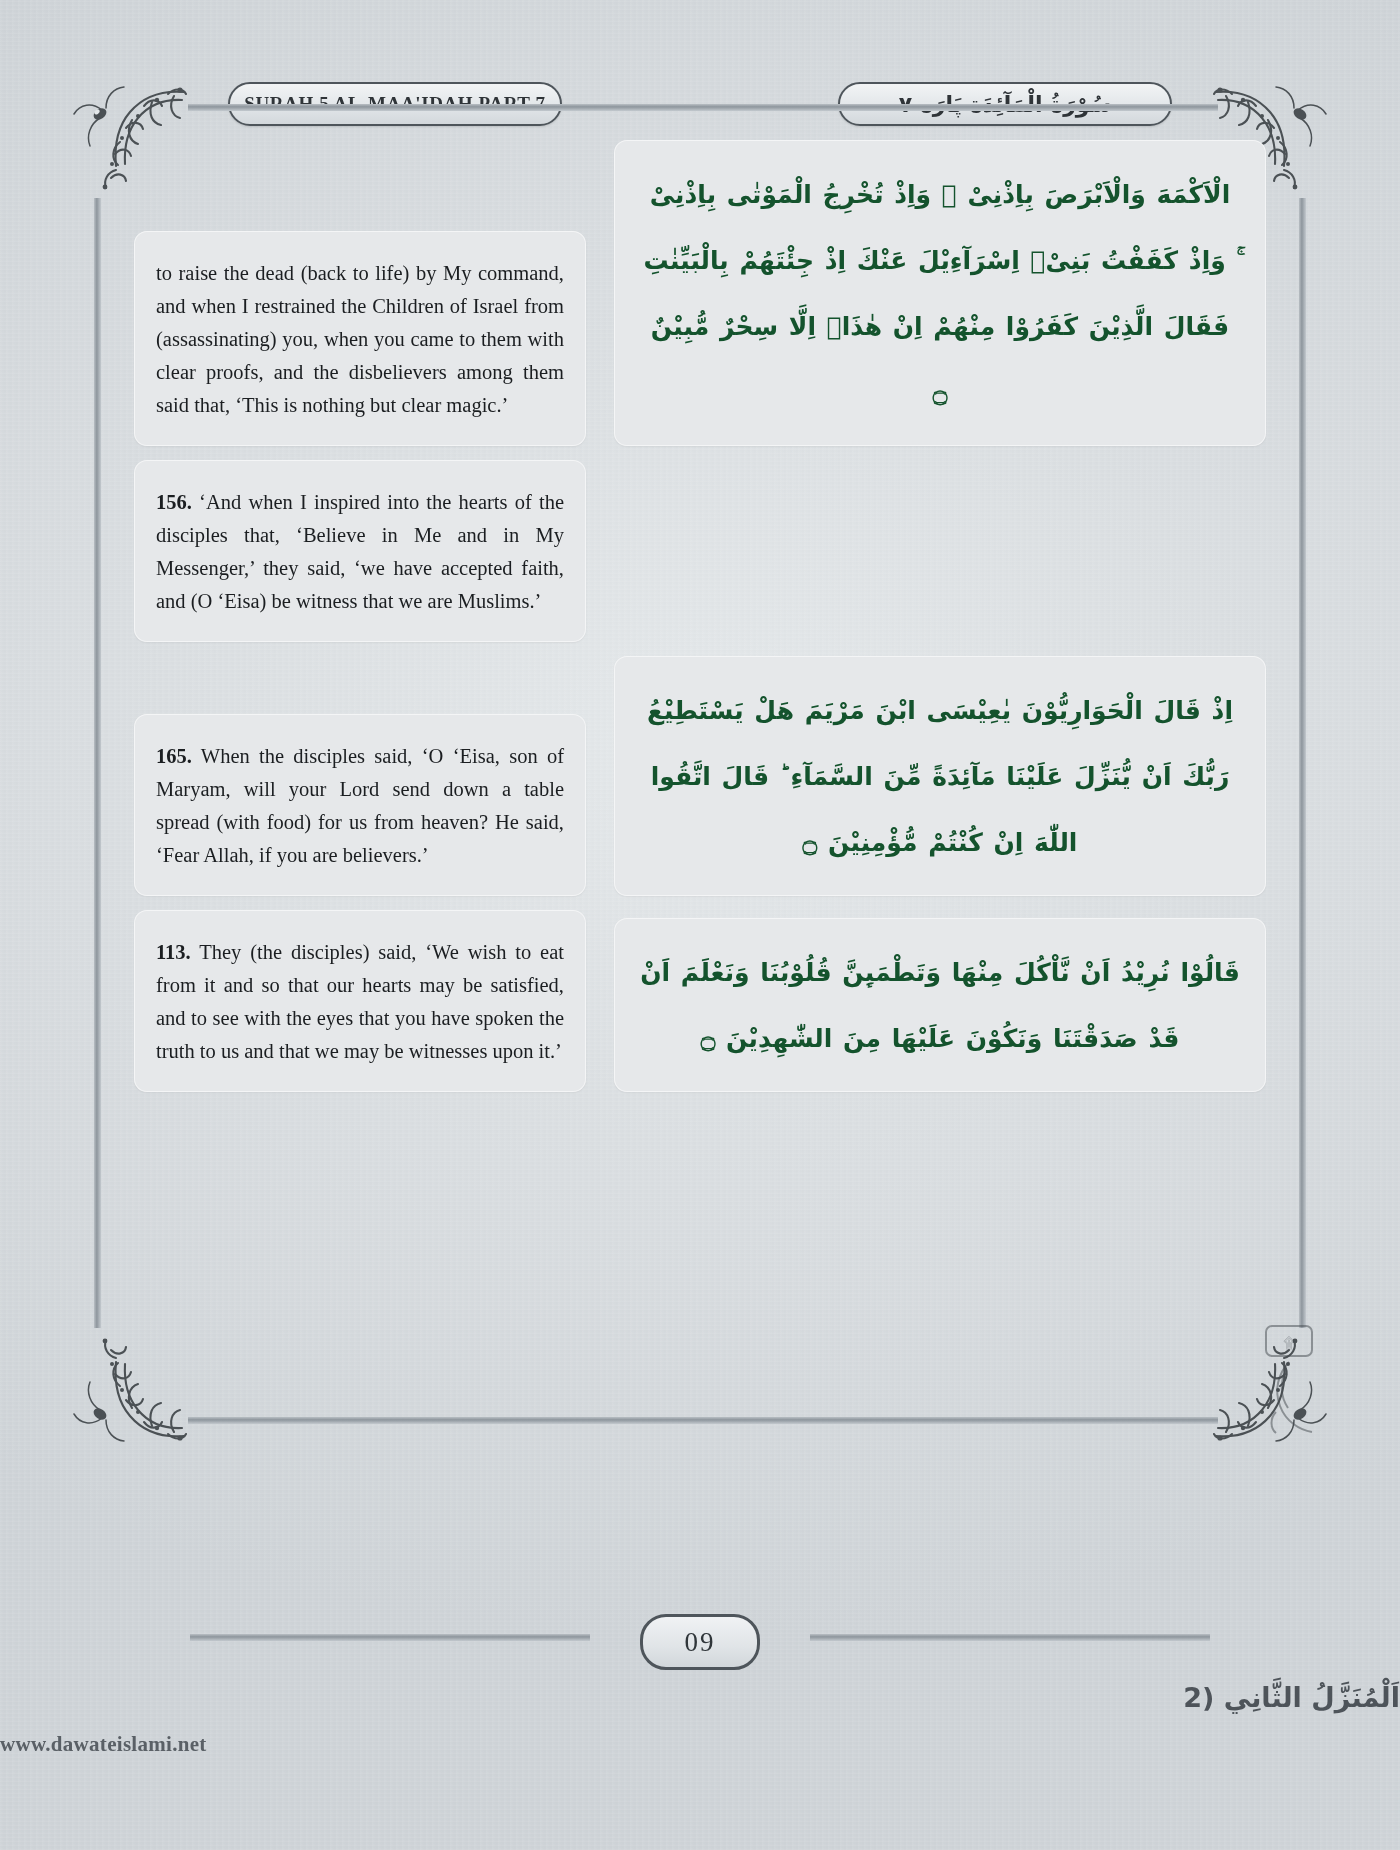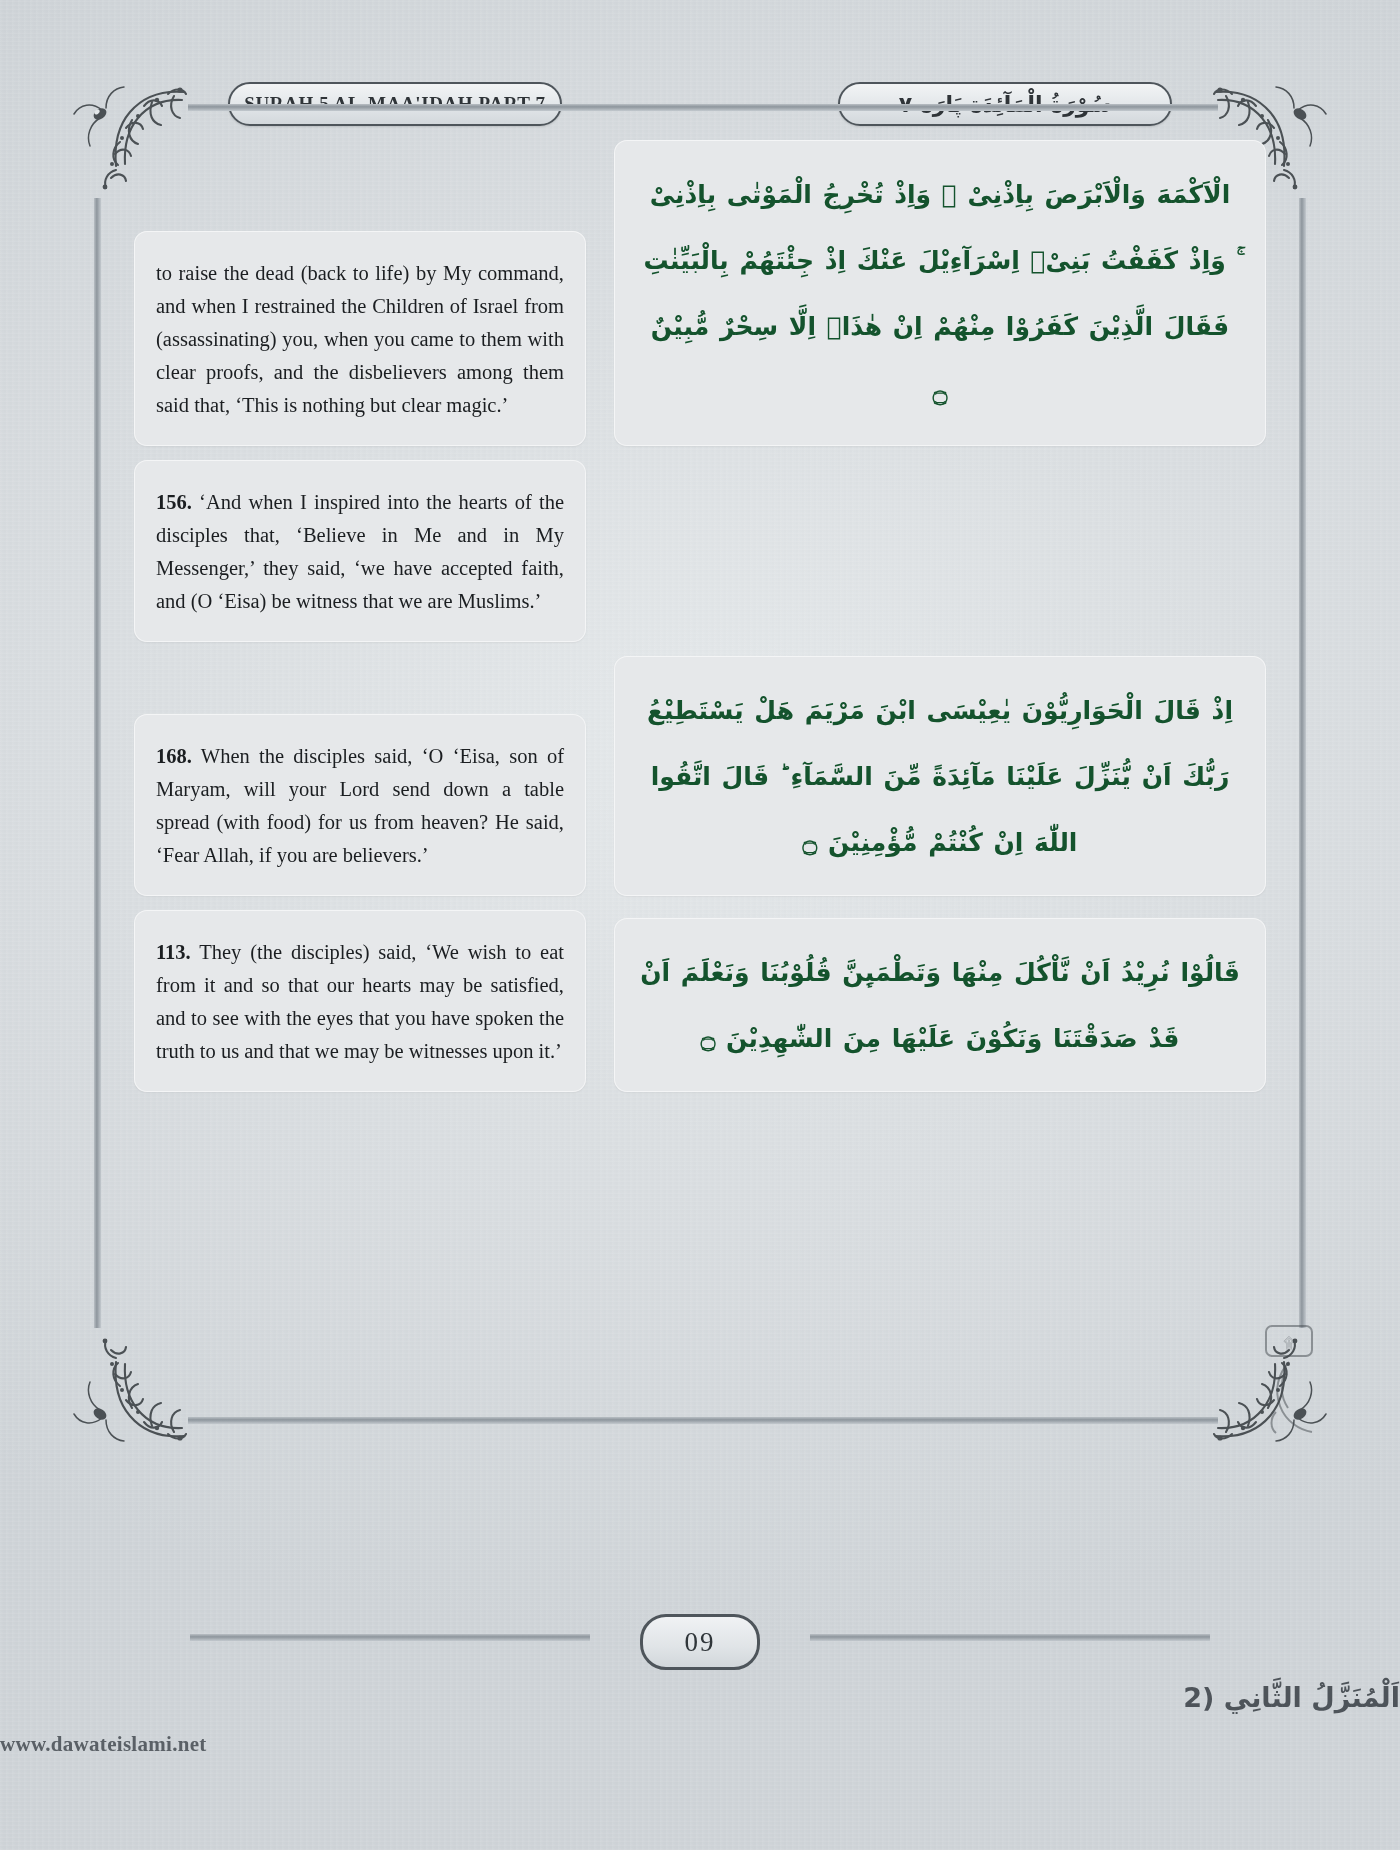--- a/index.html
+++ b/index.html
@@ -393,21 +393,21 @@
   </div>
 
   <div class="verse-row">
     <div class="panel panel-en">
       <p class="en-text"><span class="vnum">156.</span> <span>‘And when I inspired into the hearts of the disciples that, ‘Believe in Me and in My Messenger,’ they said, ‘we have accepted faith, and (O ‘Eisa) be witness that we are Muslims.’</span></p>
     </div>
   </div>
 
   <div class="verse-row">
     <div class="panel panel-en">
-      <p class="en-text"><span class="vnum">168.</span> <span>When the disciples said, ‘O ‘Eisa, son of Maryam, will your Lord send down a table spread (with food) for us from heaven? He said, ‘Fear Allah, if you are believers.’</span></p>
+      <p class="en-text"><span class="vnum">165.</span> <span>When the disciples said, ‘O ‘Eisa, son of Maryam, will your Lord send down a table spread (with food) for us from heaven? He said, ‘Fear Allah, if you are believers.’</span></p>
     </div>
     <div class="panel panel-ar">
       <p class="ar-text">اِذْ قَالَ الْحَوَارِیُّوْنَ یٰعِیْسَى ابْنَ مَرْیَمَ هَلْ یَسْتَطِیْعُ رَبُّكَ اَنْ یُّنَزِّلَ عَلَیْنَا مَآئِدَةً مِّنَ السَّمَآءِ ؕ قَالَ اتَّقُوا اللّٰهَ اِنْ كُنْتُمْ مُّؤْمِنِیْنَ ۝</p>
     </div>
   </div>
 
   <div class="verse-row">
     <div class="panel panel-en">
       <p class="en-text"><span class="vnum">113.</span> <span>They (the disciples) said, ‘We wish to eat from it and so that our hearts may be satisfied, and to see with the eyes that you have spoken the truth to us and that we may be witnesses upon it.’</span></p>
     </div>

